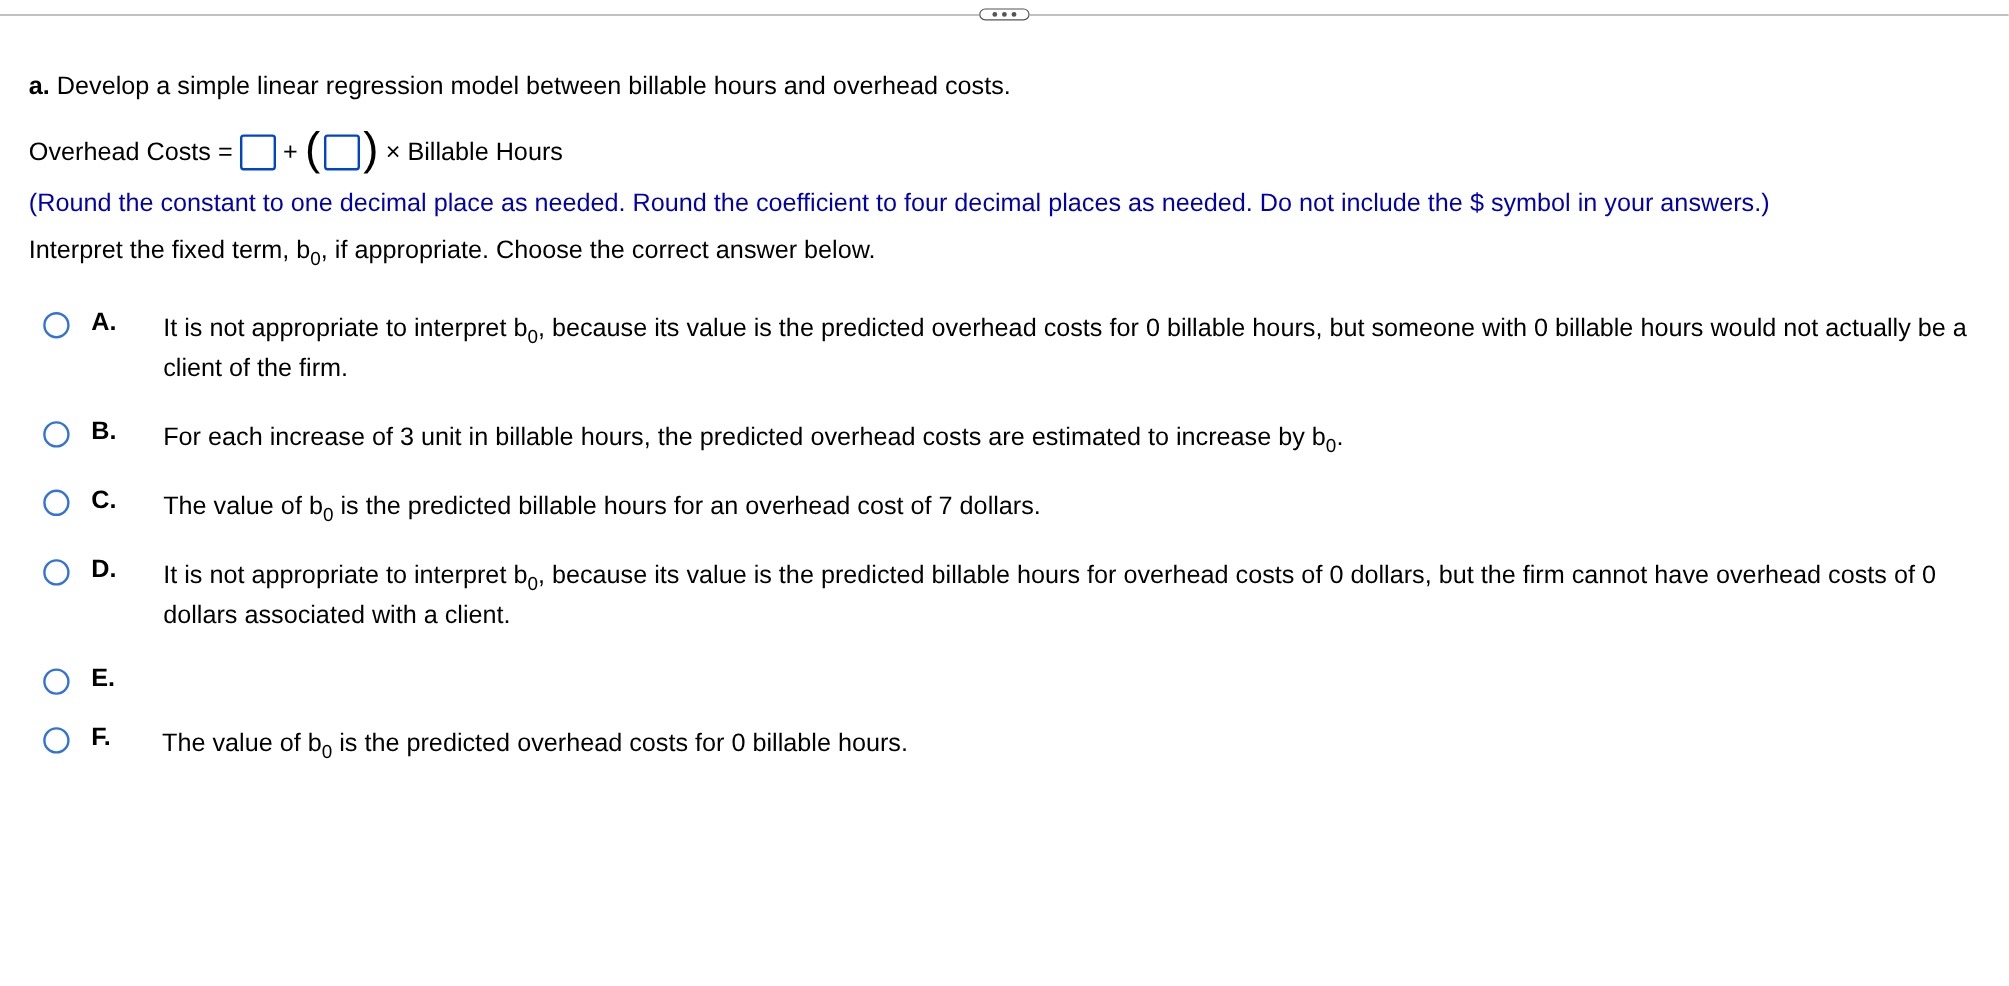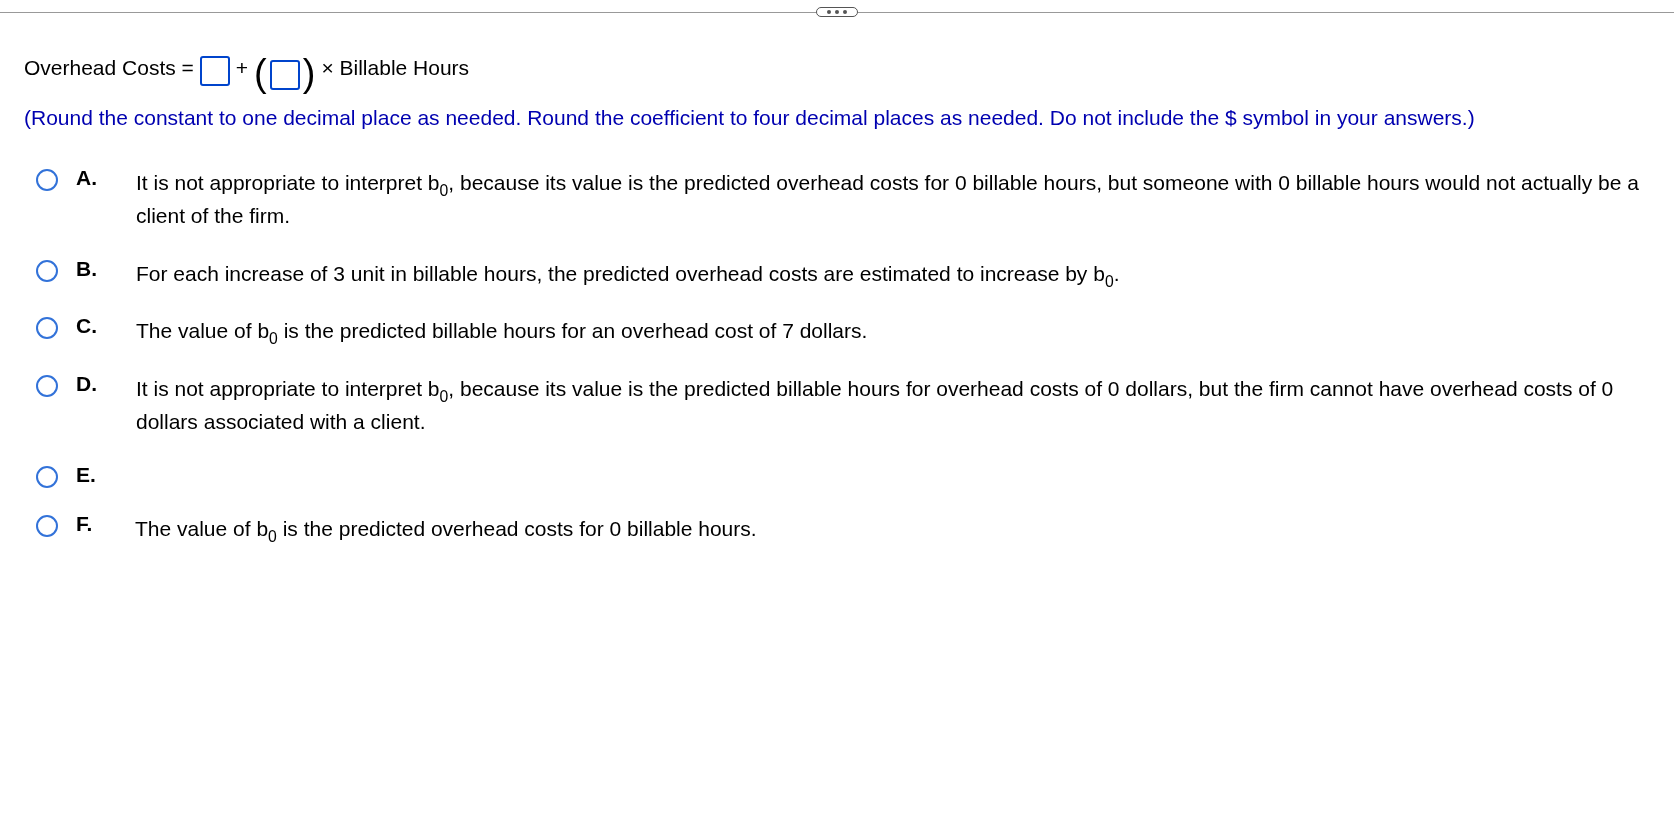--- a/index.html
+++ b/index.html
@@ -48,20 +48,21 @@
     }
     .question-block {
       margin-bottom: 20px;
       line-height: 1.5;
     }
     .bold-letter {
       font-weight: bold;
     }
     .equation-line {
       display: flex;
+      align-items: center;
       gap: 6px;
       margin-bottom: 8px;
       flex-wrap: wrap;
     }
     .input-box {
       width: 30px;
       height: 30px;
       border: 2px solid #0044cc;
       border-radius: 3px;
       background: #fff;
@@ -128,36 +129,42 @@
   <div class="divider-dots">
     <span></span>
     <span></span>
     <span></span>
   </div>
   <div class="divider-line"></div>
 </div>
 
 <div class="content">
 
+  <div class="question-block">
+    <span class="bold-letter">a.</span><span> Develop a simple linear regression model between billable hours and overhead costs.</span>
+  </div>
 
   <div class="equation-line">
     <span>Overhead Costs =</span>
     <span class="input-box"></span>
     <span>+</span>
     <span class="paren-group">
       <span class="paren">(</span>
       <span class="input-box"></span>
       <span class="paren">)</span>
     </span>
     <span>× Billable Hours</span>
   </div>
 
   <div class="instruction-text">(Round the constant to one decimal place as needed. Round the coefficient to four decimal places as needed. Do not include the $ symbol in your answers.)</div>
 
 
+  <div class="question-block">
+    <span>Interpret the fixed term, b</span><span class="sub-text">0</span><span>, if appropriate. Choose the correct answer below.</span>
+  </div>
 
   <div class="options-list">
       <div class="option-row">
         <input type="radio" name="partB" class="radio" style="">
         <div class="option-label">A.</div>
         <div class="option-text"><span>It is not appropriate to interpret b</span><span class="sub-text">0</span><span>, because its value is the predicted overhead costs for  0 billable hours, but someone with 0 billable hours would not actually be a client of the firm.</span></div>
       </div>
       <div class="option-row">
         <input type="radio" name="partB" class="radio" style="">
         <div class="option-label">B.</div>

